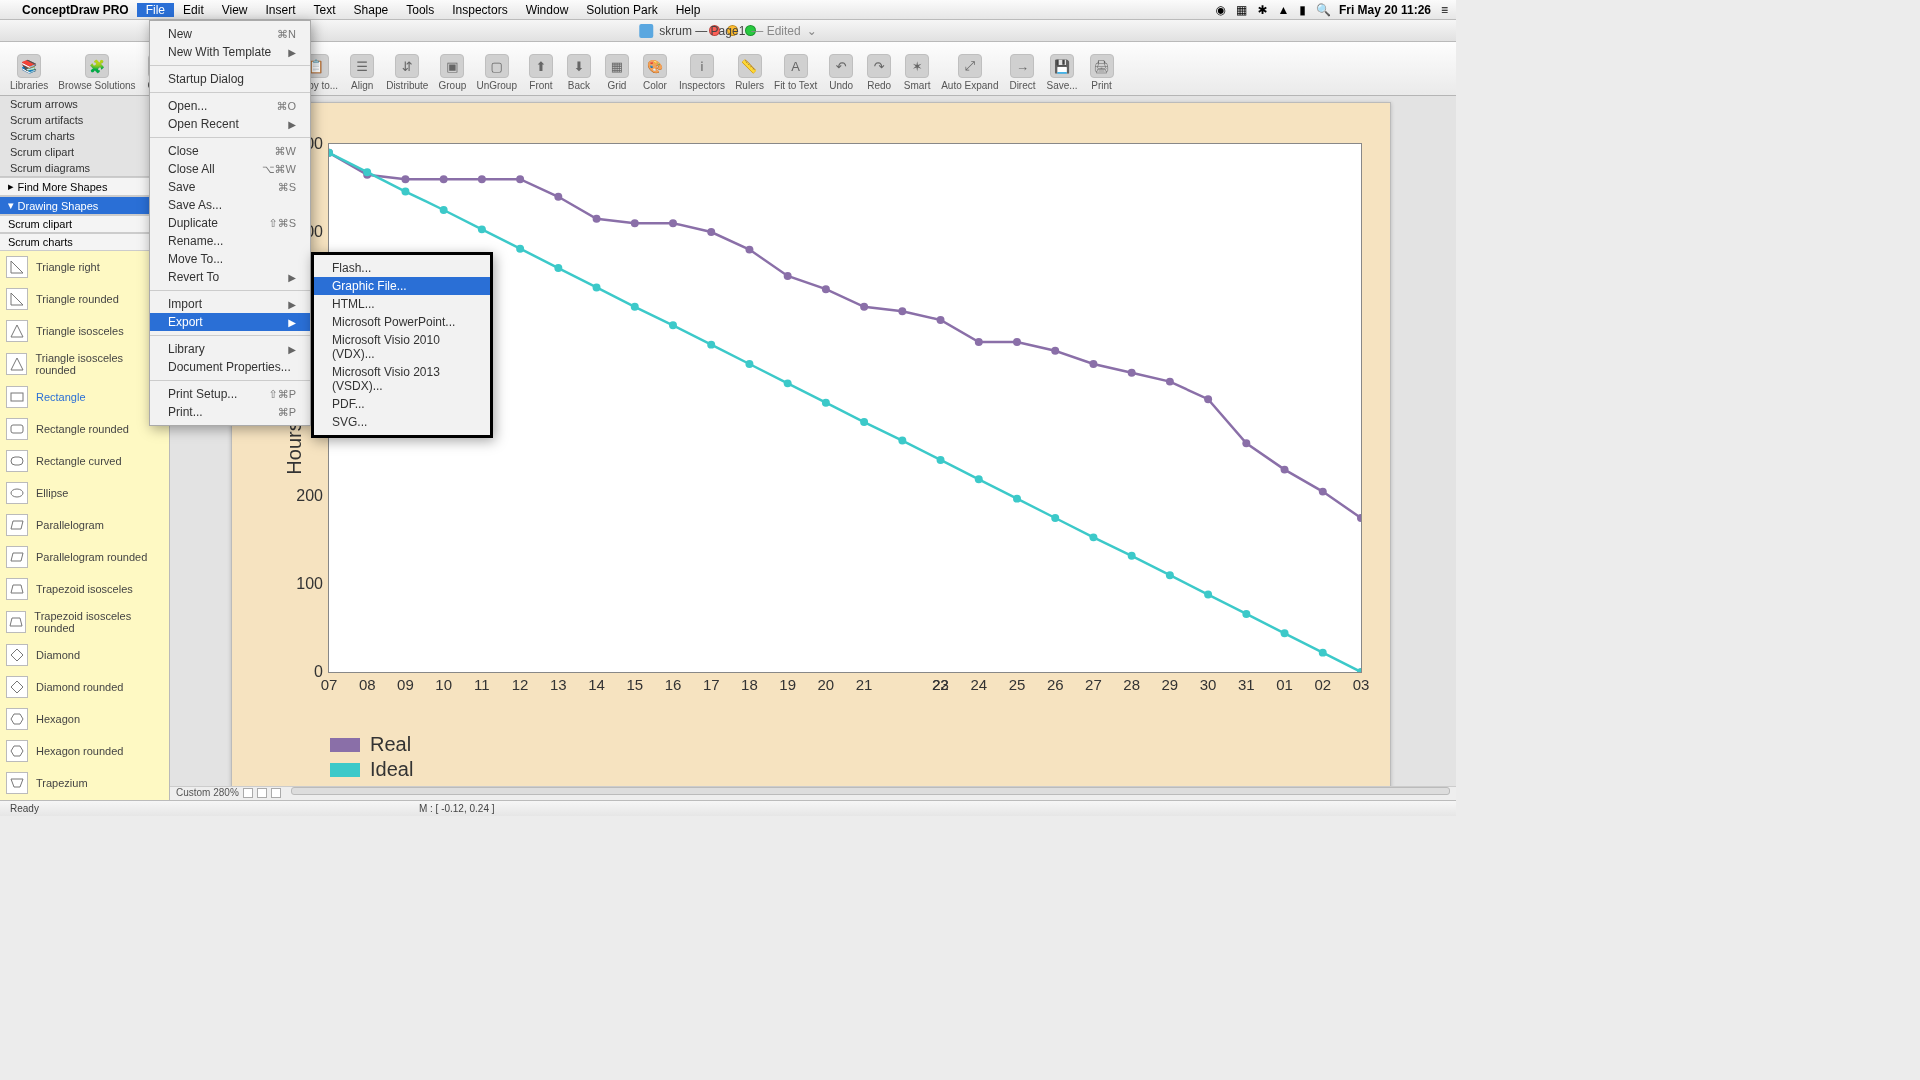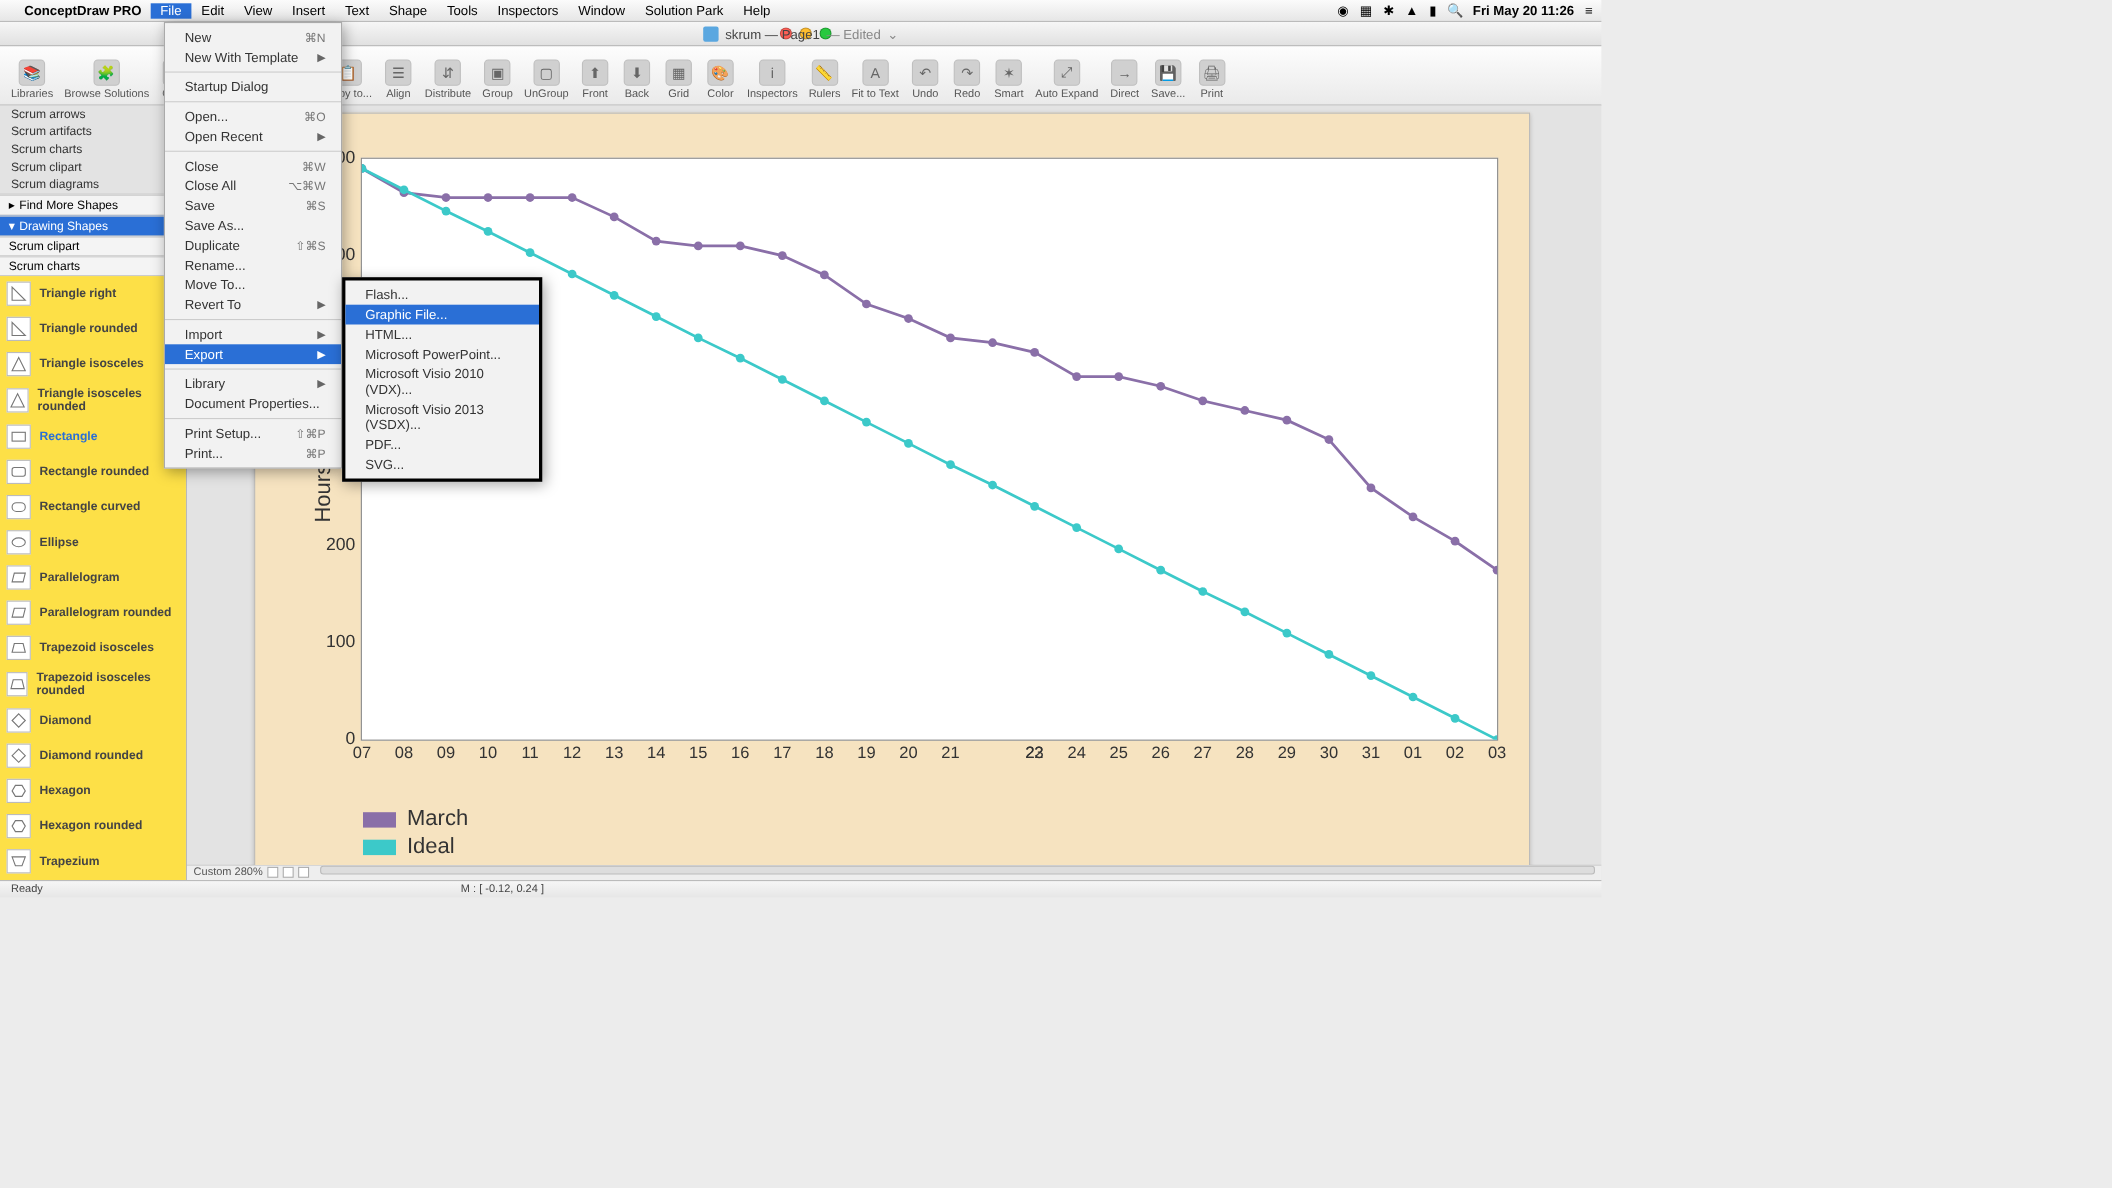--- a/index.html
+++ b/index.html
@@ -29,21 +29,21 @@
 .tbtn .ticon { width:24px; height:24px; background:#d0d0d0; border:1px solid #bfbfbf; border-radius:4px; margin-bottom:2px; display:flex; align-items:center; justify-content:center; font-size:13px; color:#666;}
 .tbtn .tlabel { font-size:10px; color:#555; white-space:nowrap; }
 
 
 .workarea { display:flex; height: calc(100% - 20px - 22px - 54px - 16px); }
 .leftcol { width: 170px; background:#e3e3e3; border-right:1px solid #b9b9b9; display:flex; flex-direction:column; }
 .libsec { border-bottom:1px solid #c8c8c8; }
 .libitem { padding:2px 10px; font-size:11px; color:#333; cursor:default; }
 .libhdr { background:#f4f4f4; border-top:1px solid #ccc; border-bottom:1px solid #ccc; padding:2px 8px; font-size:11px; display:flex; align-items:center; gap:4px; }
 .libhdr.sel { background:#2a6fd6; color:#fff; }
-.shapes { flex:1; overflow:hidden; background:#fde047;font-weight:bold; }
+.shapes { flex:1; overflow:hidden; background:#fef9c3; }
 .shape-row { display:flex; align-items:center; padding:5px 6px; gap:8px; font-size:11px; color:#444; cursor:default; }
 .shape-row.sel { color:#2a6fd6; }
 .shape-icon { width:22px; height:22px; border:1px solid #bbb; background:#fff; display:flex; align-items:center; justify-content:center; }
 .shape-icon svg { width:16px; height:16px; }
 
 
 .canvas-wrap { flex:1; background:#e3e3e3; display:flex; flex-direction:column; position:relative; }
 .canvas-scroll { flex:1; overflow:auto; padding:6px 10px 4px 6px; }
 .page { background:#f6e3c0; border:1px solid #bbb; box-shadow:0 1px 4px rgba(0,0,0,0.2); width:1160px; height:692px; margin:0 auto; position:relative; }
 .chart-title { position:absolute; left:0; right:0; top:8px; text-align:center; font-size:26px; color:#333; }
@@ -466,21 +466,21 @@
             <div class="xtick" style="left: 81.4815%;">29</div>
             <div class="xtick" style="left: 85.1852%;">30</div>
             <div class="xtick" style="left: 88.8889%;">31</div>
             <div class="xtick" style="left: 92.5926%;">01</div>
             <div class="xtick" style="left: 96.2963%;">02</div>
             <div class="xtick" style="left: 100%;">03</div>
           </div>
         <div class="legend" id="legend">
             <div class="legend-row">
               <div class="legend-sw" style="background:#8a6fa8"></div>
-              <span>March</span>
+              <span>Real</span>
             </div>
             <div class="legend-row">
               <div class="legend-sw" style="background:#3cc9c9"></div>
               <span>Ideal</span>
             </div>
           </div>
       </div>
     </div>
     <div class="hscroll">
       <div class="zoom-ctl">

